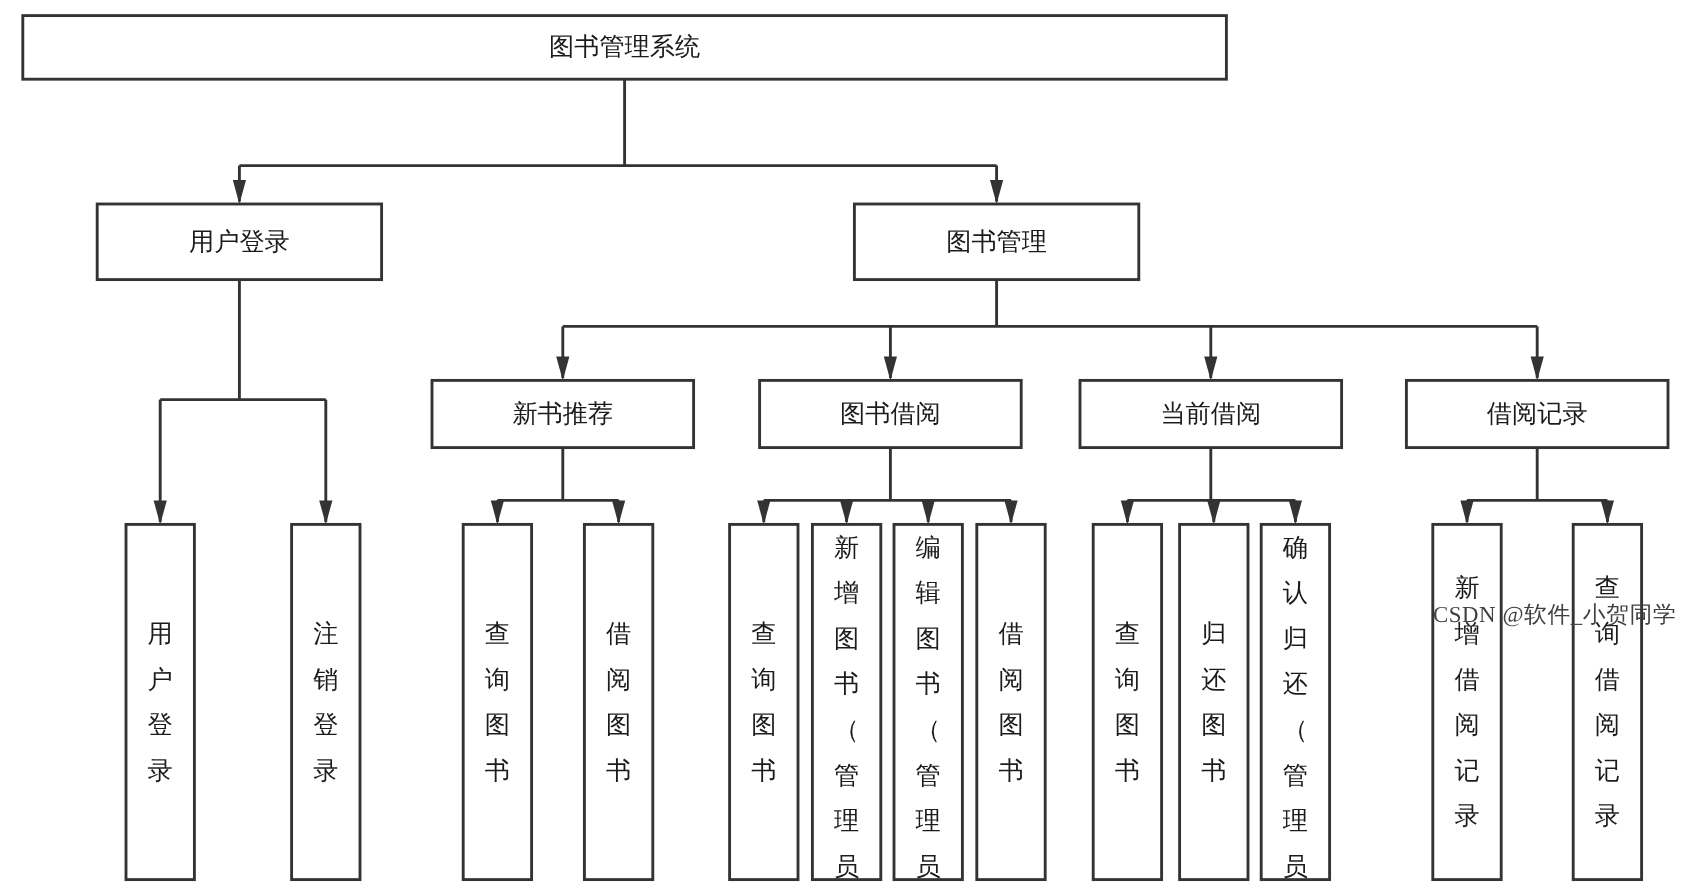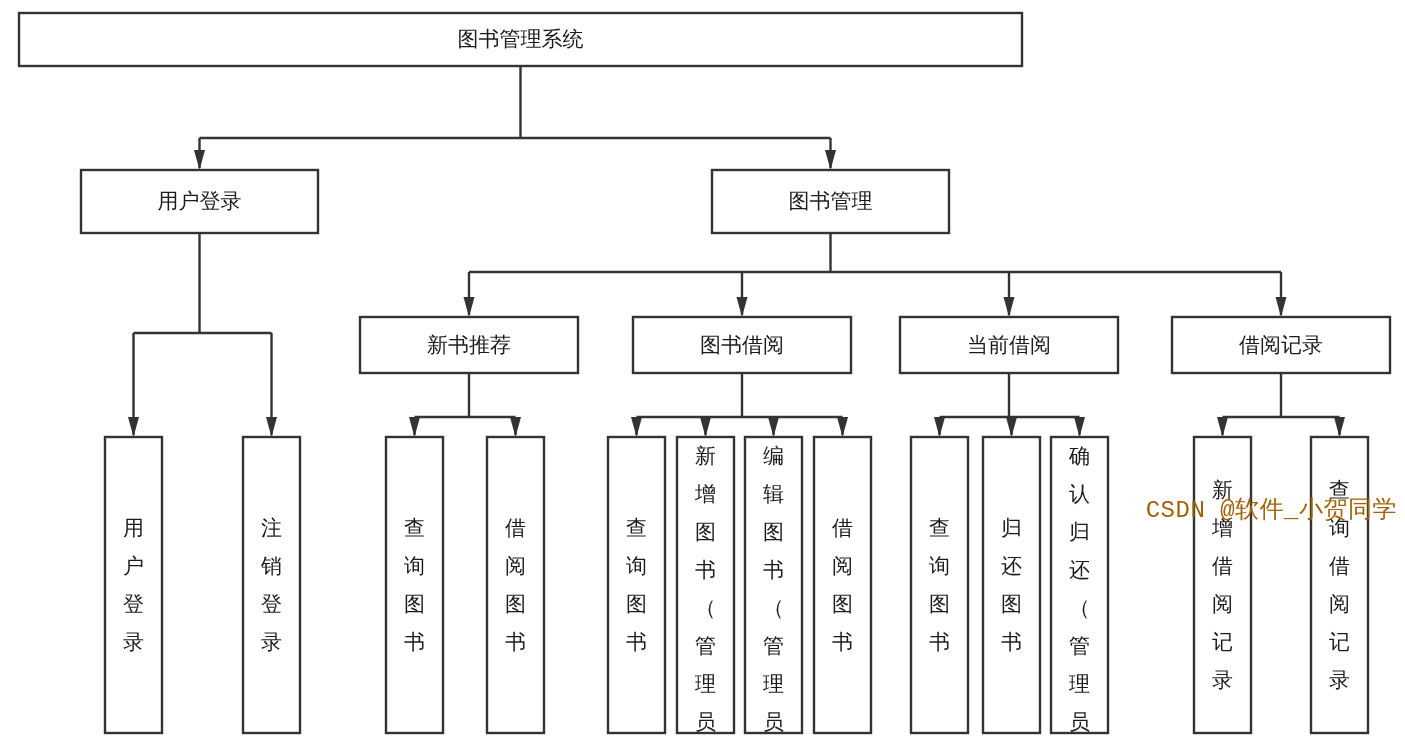--- a/index.html
+++ b/index.html
@@ -50,23 +50,23 @@
     fill: none;
   }
   .arrow-head {
     fill: #333333;
     stroke: none;
   }
   .watermark {
     position: absolute;
     right: 8px;
     bottom: 4px;
-    color: #a16207;
-    font-size: 24px;
-    font-family: Liberation Mono, monospace;
+    color: #404040;
+    font-size: 19px;
+    font-family: Liberation Serif, serif;
     white-space: nowrap;
     letter-spacing: 0.5px;
   }
 </style>
 </head>
 <body>
 
 <div id="diagram-root">
 
   <svg class="flow" viewBox="0 0 1405 747" xmlns="http://www.w3.org/2000/svg">

